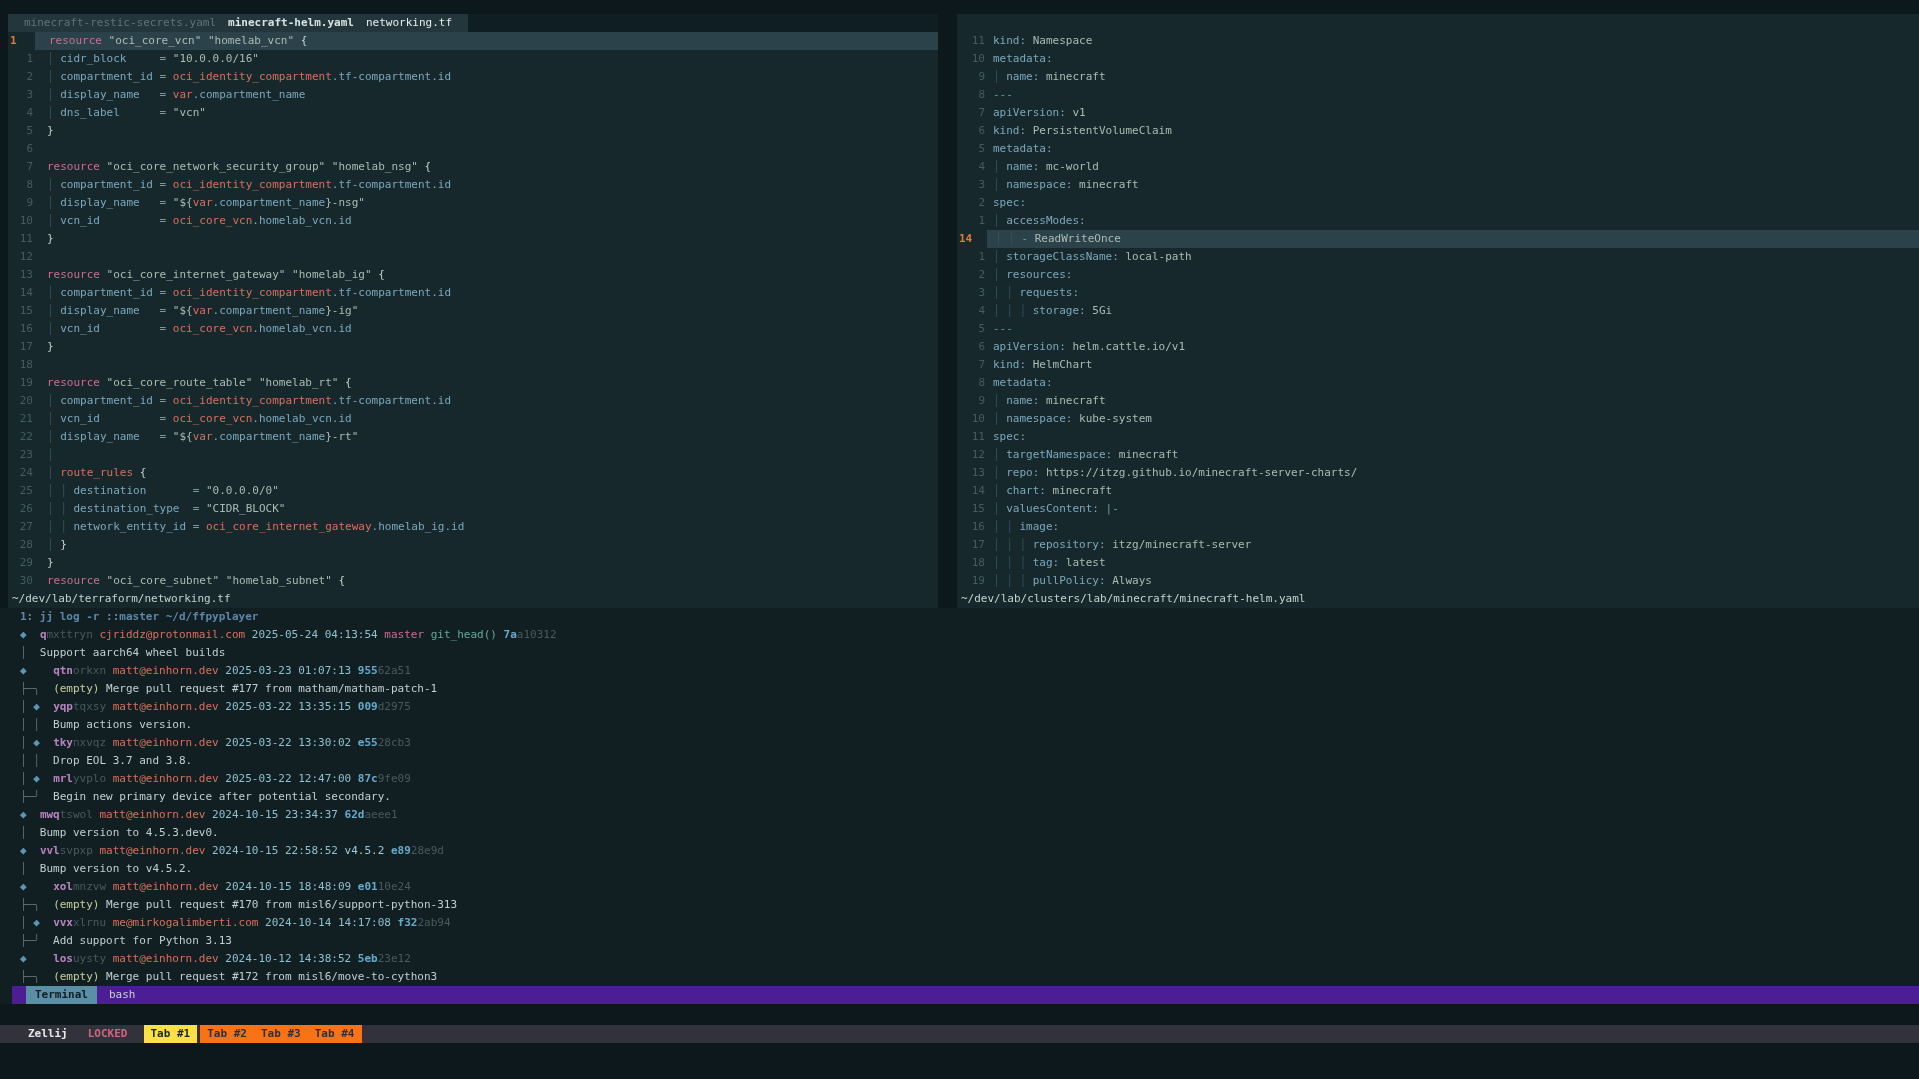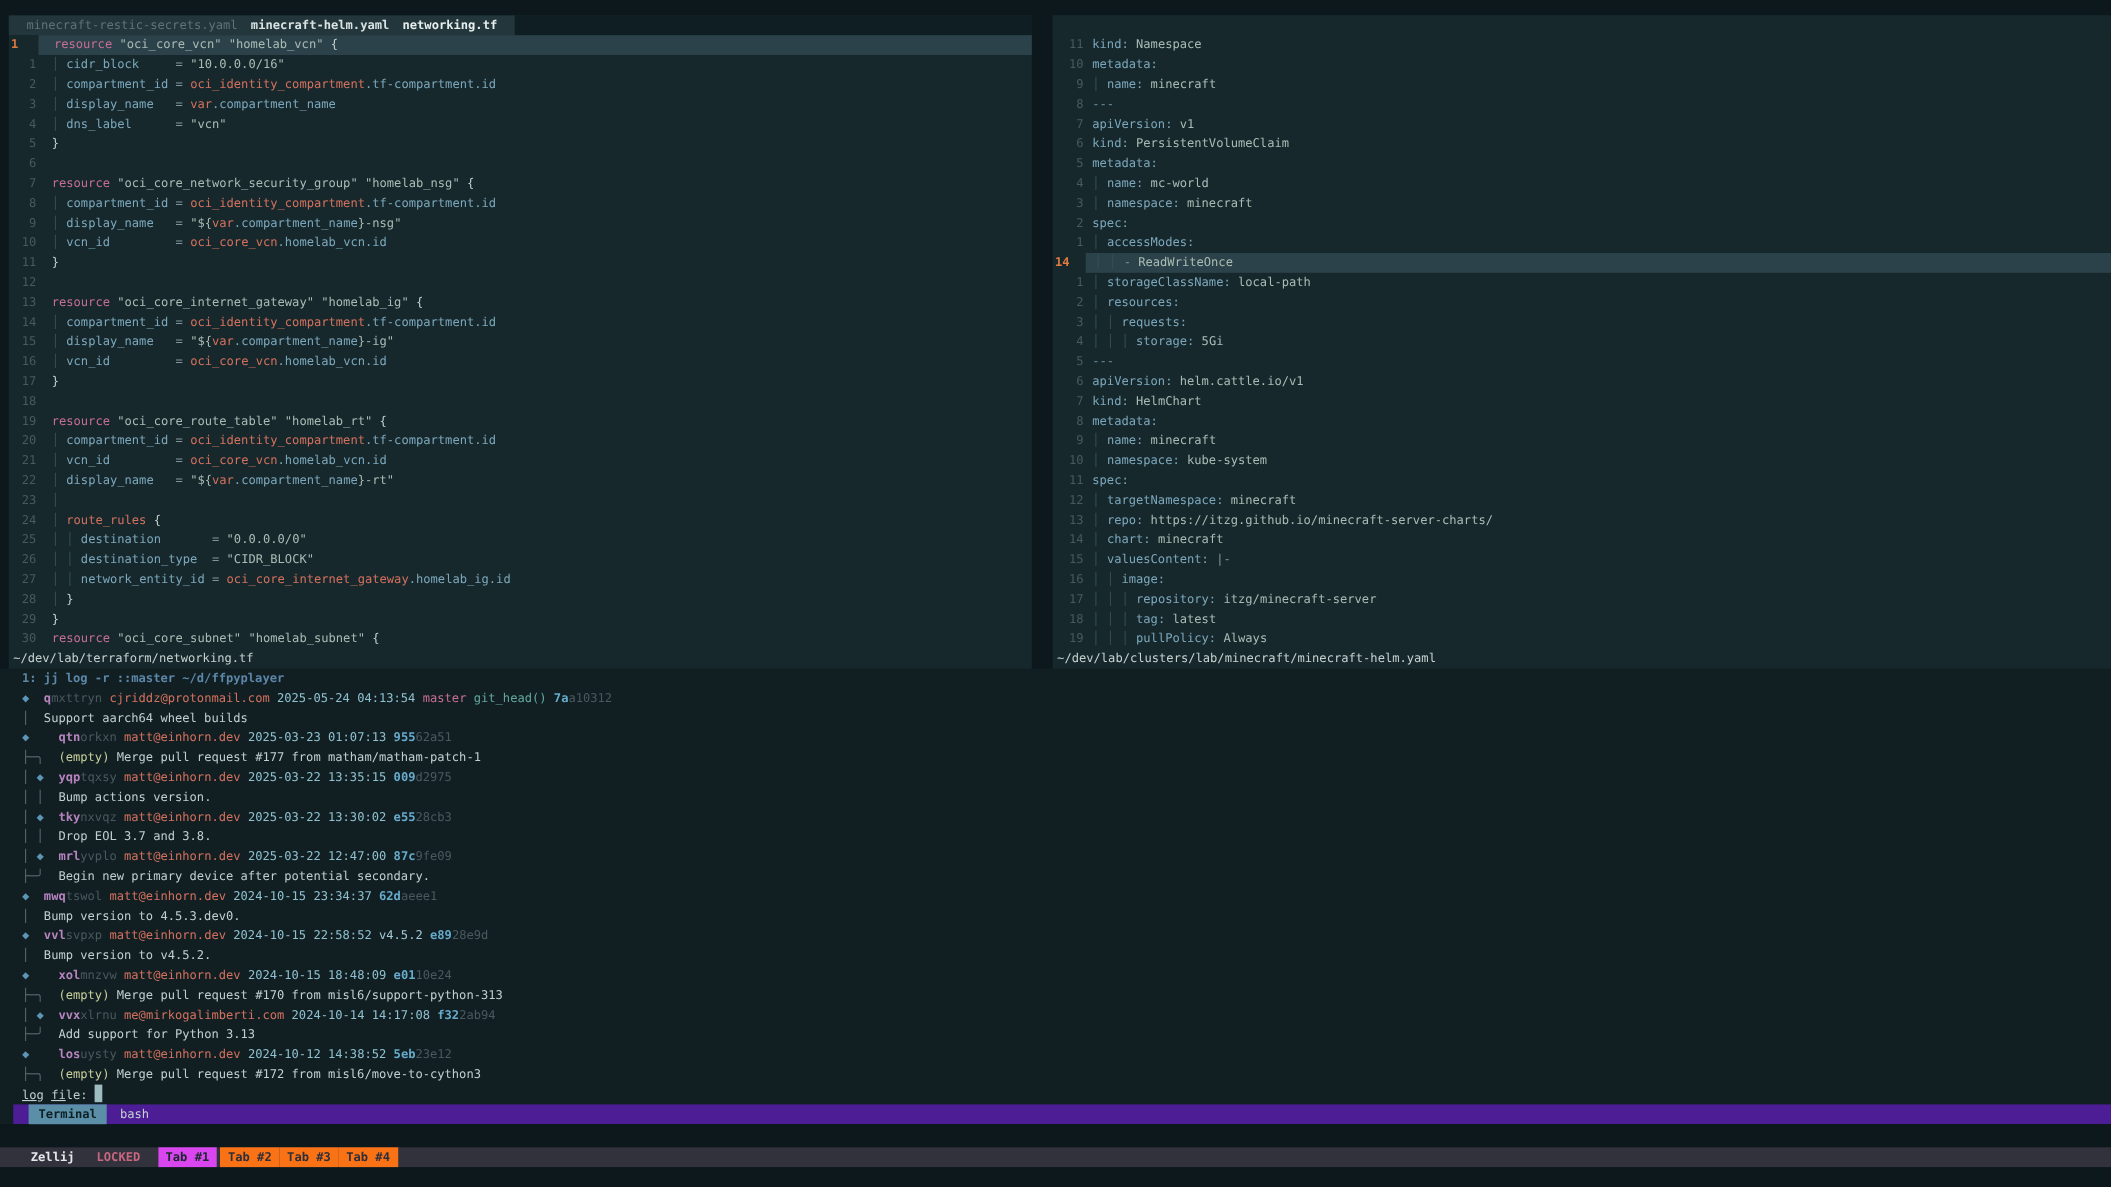--- a/index.html
+++ b/index.html
@@ -13,21 +13,21 @@
   
   .editors{display:flex;padding:14px 0 0 8px;align-items:center}
   .pane{background:#16282c}
   .pane-left{width:930px;margin-right:19px}
   .pane-right{flex:1}
   .bufrow{height:18px;background:#0f1e22;display:flex;white-space:pre}
   .buftabs{display:inline-flex;background:#22363c;padding:0 10px}
   .buftab{padding:0 6px;white-space:pre}
   .buftab.inactive{color:#5d7478}
   .buftab.open{color:#d9e2e2;font-weight:bold}
-  .buftab.active{color:#e6eeee;font-weight:bold}
+  .buftab.active{color:#e6eeee;font-weight:normal}
   .spacer-row{height:18px;background:#16282c}
   .line{display:flex;height:18px}
   .gutter{flex:none;text-align:right;color:#475a5e;white-space:pre}
   .pane-left .gutter{width:25px}
   .pane-right .gutter{width:28px}
   .code{flex:1;white-space:pre}
   .pane-left .code{padding-left:14px}
   .pane-right .code{padding-left:8px}
   .line.current .code{background:#2c424a}
   .line.current .gutter{text-align:left;color:#e07a3f;font-weight:bold;padding-left:2px}
@@ -39,21 +39,21 @@
   .cursor{display:inline-block;width:7px;height:16px;vertical-align:text-bottom;background:#9dbcc0}
   .modebar{height:18px;background:#4c1d95;display:flex;white-space:pre;margin-left:-8px;padding-left:14px}
   .mode-chip{background:#5b8fa8;color:#0f2024;font-weight:bold;padding:0 9px}
   .shell-name{color:#c6d2d0;padding-left:12px}
   
   .gapbar{height:21px;background:#0c181c}
   .zbar{height:18px;background:#32323c;display:flex;white-space:pre;padding-left:28px}
   .z-logo{color:#e6e8ea;font-weight:bold;margin-right:20px}
   .z-mode{color:#c9677f;font-weight:bold;margin-right:16px}
   .z-tab{padding:0 7px;font-weight:bold}
-  .z-tab.active{background:#d946ef;color:#17282b;margin-right:3px}
+  .z-tab.active{background:#fde047;color:#17282b;margin-right:3px}
   .z-tab.inactive{background:#f97316;color:#2f2f39}
   
   .sg{white-space:pre}
   .sg-k{color:#c76e93}                       
   .sg-p{color:#7ca7bc}                       
   .sg-r{color:#d4715e}                       
   .sg-s{color:#a9bcb4}                       
   .sg-d{color:#c6d2d0}                       
   .sg-o{color:#7f979b}                       
   .sg-g{color:#35505a}                       
@@ -406,23 +406,20 @@
         </div>
         <div class="line">
           <span class="code"><span class="sg sg-gr">├─╯</span><span class="sg sg-ds">  Add support for Python 3.13</span></span>
         </div>
         <div class="line">
           <span class="code"><span class="sg sg-dm">◆</span><span class="sg sg-gr">    </span><span class="sg sg-cp">los</span><span class="sg sg-cr">uysty</span><span class="sg sg-ds"> </span><span class="sg sg-em">matt@einhorn.dev</span><span class="sg sg-ds"> </span><span class="sg sg-ts">2024-10-12 14:38:52</span><span class="sg sg-ds"> </span><span class="sg sg-ip">5eb</span><span class="sg sg-ir">23e12</span></span>
         </div>
         <div class="line">
           <span class="code"><span class="sg sg-gr">├─╮</span><span class="sg sg-ds">  </span><span class="sg sg-ey">(empty)</span><span class="sg sg-ds"> Merge pull request #172 from misl6/move-to-cython3</span></span>
         </div>
-        <div class="line">
-          <span class="code"><span class="sg sg-du">lo</span><span class="sg sg-ds">g </span><span class="sg sg-du">fi</span><span class="sg sg-ds">le: </span><span class="cursor"> </span></span>
-        </div>
       </div>
     <div class="modebar">
       <span class="mode-chip">Terminal</span>
       <span class="shell-name">bash</span>
     </div>
   </div>
 
   <div class="gapbar"></div>
 
   <div class="zbar">

